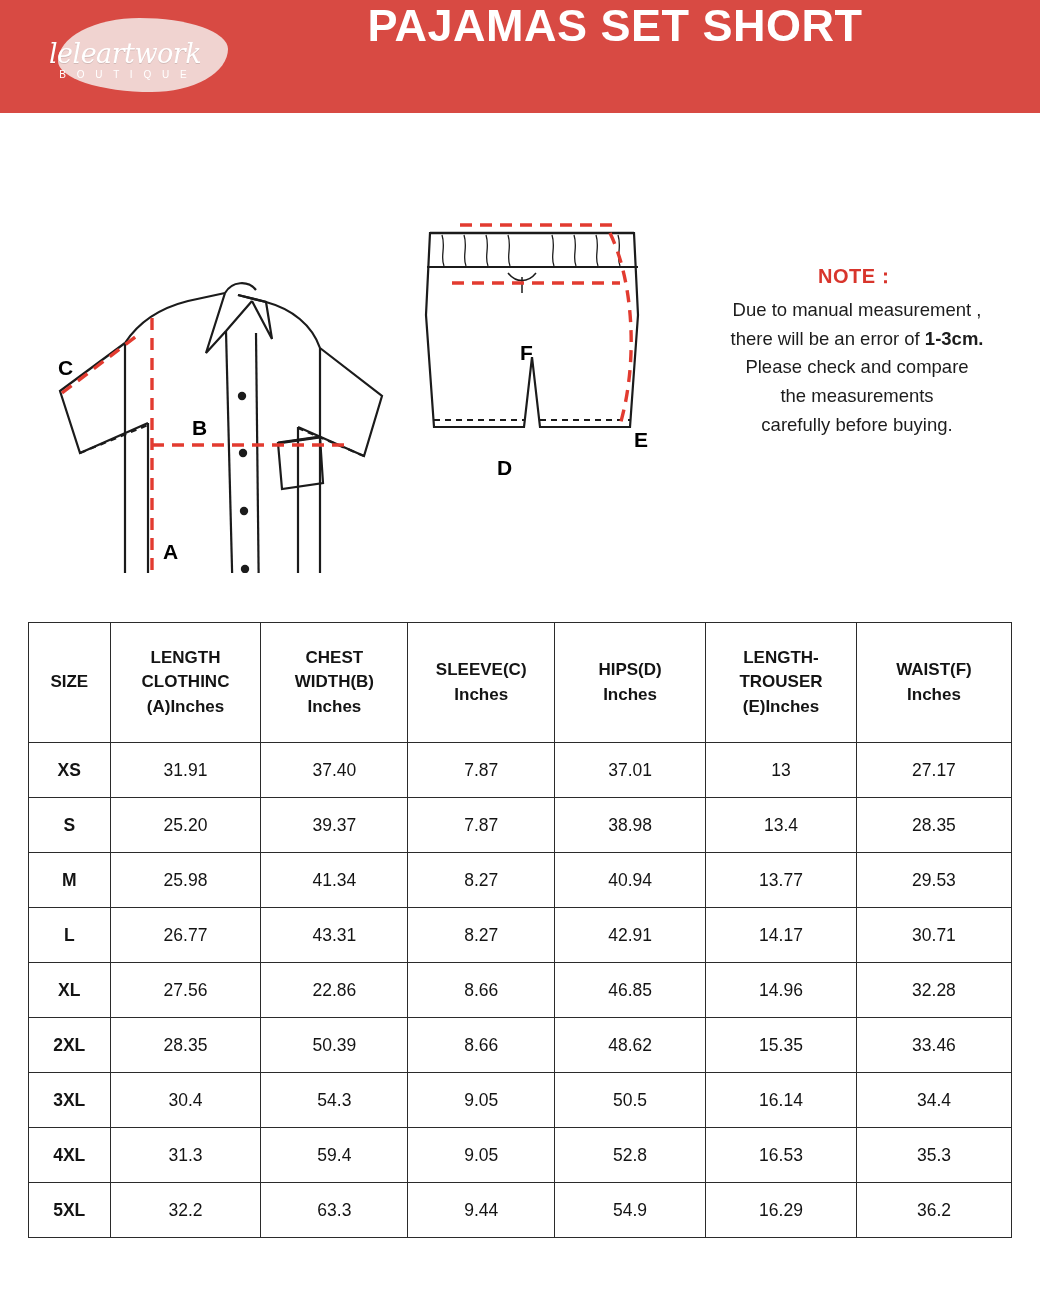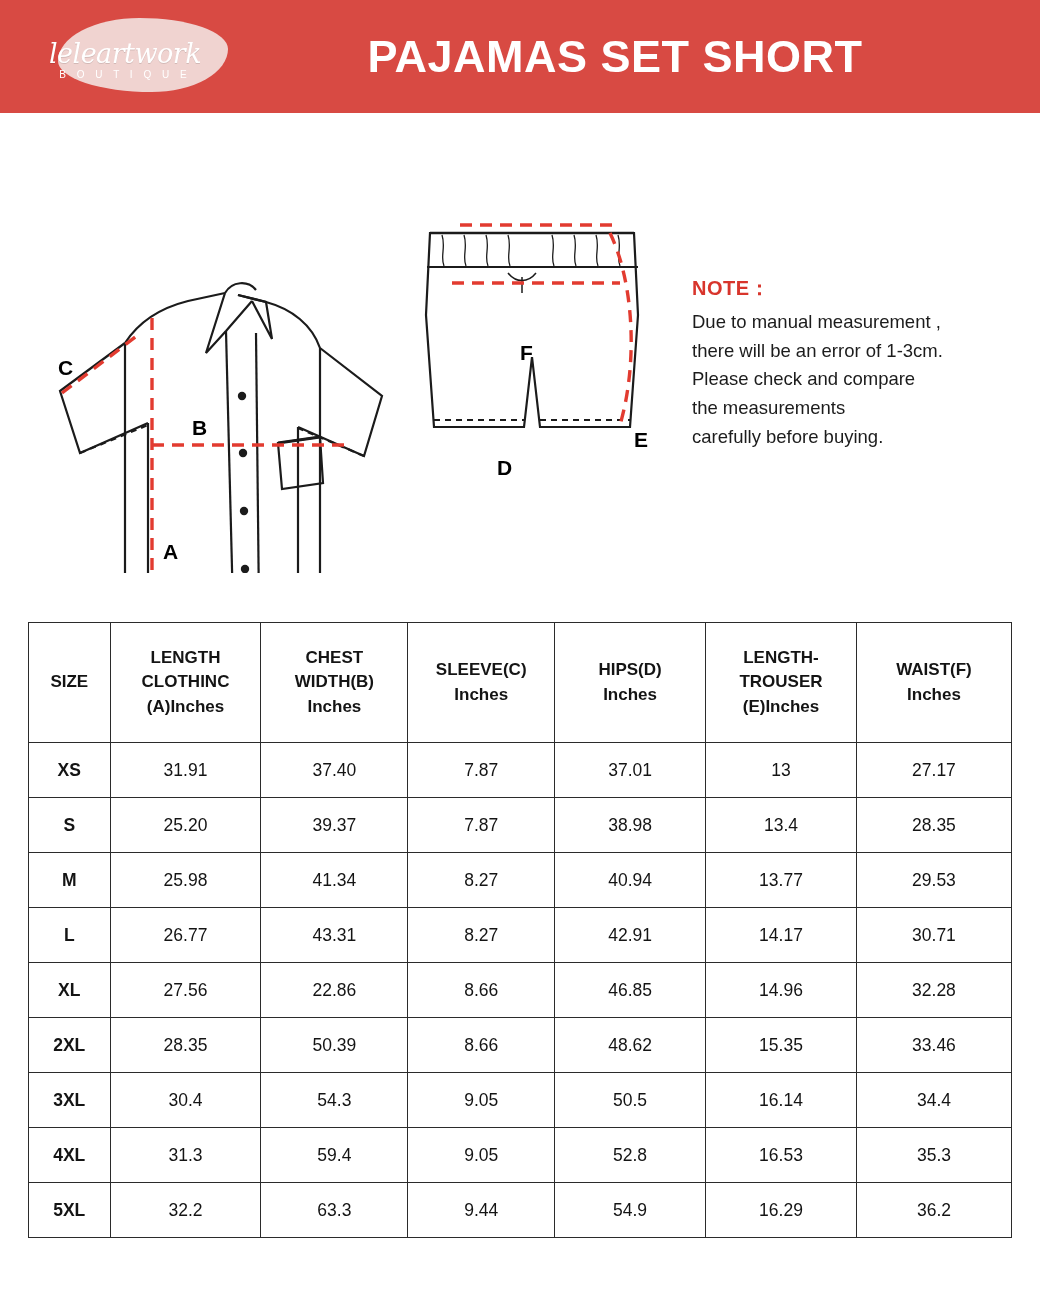--- a/index.html
+++ b/index.html
@@ -11,21 +11,20 @@
     color:#111;
     position:relative;
     overflow:hidden;
   }
 
   
   .header {
     height:113px;
     background:#d84a43;
     display:flex;
-    align-items:center;
     position:relative;
   }
   .brand {
     width:250px;
     height:100%;
     display:flex;
     flex-direction:column;
     align-items:center;
     justify-content:center;
     position:relative;
@@ -67,35 +66,36 @@
     padding-right:60px;
   }
 
   
   .illo {
     position:relative;
     height:490px;
   }
   .note {
     position:absolute;
-    right:18px; top:160px;
+    right:18px; top:148px;
     width:330px;
+    text-align:center;
     font-size:18.5px;
     line-height:1.55;
     color:#1c1c1c;
   }
   .note-title {
     color:#d8352c;
     font-weight:bold;
     font-size:20px;
     margin-bottom:4px;
     display:block;
     letter-spacing:.5px;
   }
-  .note b { font-weight:normal; }
+  .note b { font-weight:bold; }
 
   .label {
     position:absolute;
     font-weight:bold;
     font-size:21px;
     color:#000;
   }
 
   
   .table-wrap {

